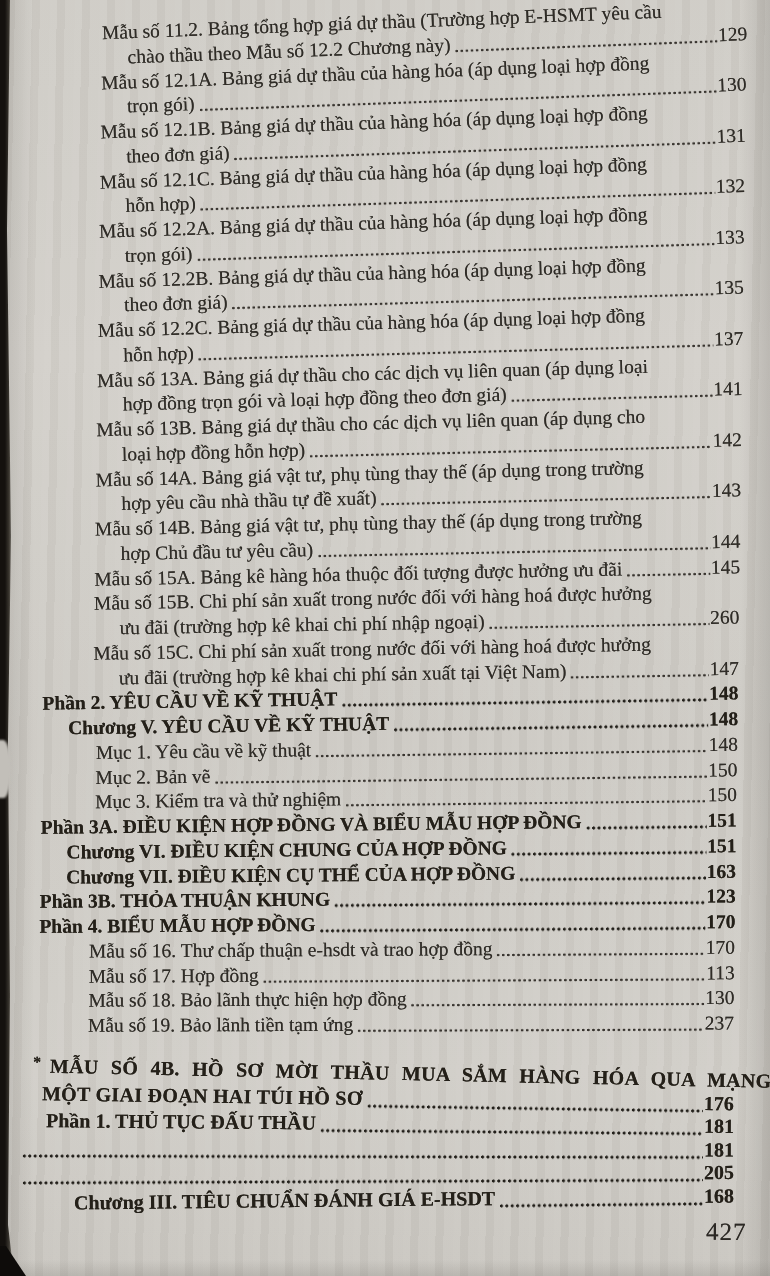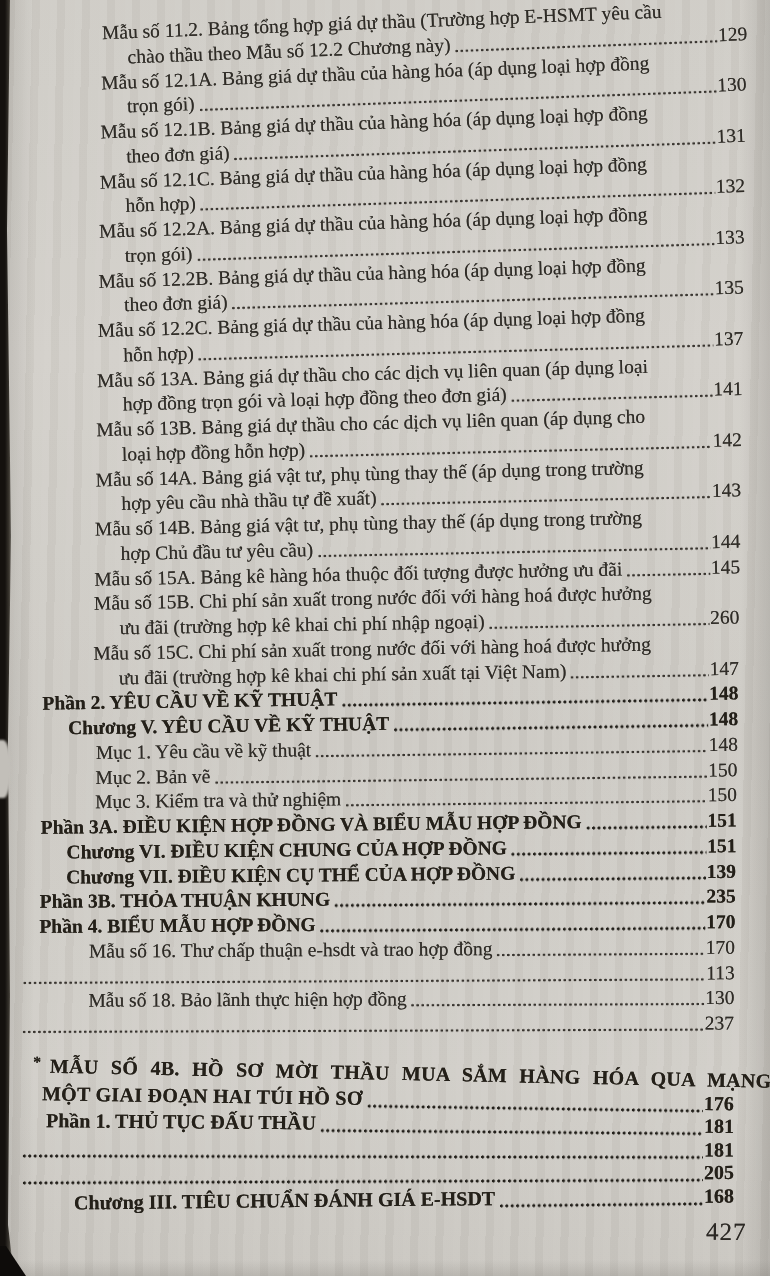--- a/index.html
+++ b/index.html
@@ -230,47 +230,49 @@
         <span class="pg">151</span>
       </div>
       <div class="row chuong" style="transform: translateX(2.5px) rotate(-0.55deg); transform-origin: 0px 50%;">
         <span class="txt">Chương VI. ĐIỀU KIỆN CHUNG CỦA HỢP ĐỒNG</span>
         <span class="dots"></span>
         <span class="pg">151</span>
       </div>
       <div class="row chuong" style="transform: translateX(2.1px) rotate(-0.5deg); transform-origin: 0px 50%;">
         <span class="txt">Chương VII. ĐIỀU KIỆN CỤ THỂ CỦA HỢP ĐỒNG</span>
         <span class="dots"></span>
-        <span class="pg">139</span>
+        <span class="pg">163</span>
       </div>
       <div class="row phan" style="transform: translateX(1.8px) rotate(-0.45deg); transform-origin: 0px 50%;">
         <span class="txt">Phần 3B. THỎA THUẬN KHUNG</span>
         <span class="dots"></span>
-        <span class="pg">235</span>
+        <span class="pg">123</span>
       </div>
       <div class="row phan" style="transform: translateX(1.4px) rotate(-0.4deg); transform-origin: 0px 50%;">
         <span class="txt">Phần 4. BIỂU MẪU HỢP ĐỒNG</span>
         <span class="dots"></span>
         <span class="pg">170</span>
       </div>
       <div class="row mau" style="transform: translateX(1px) rotate(-0.35deg); transform-origin: 0px 50%;">
         <span class="txt">Mẫu số 16. Thư chấp thuận e-hsdt và trao hợp đồng</span>
         <span class="dots"></span>
         <span class="pg">170</span>
       </div>
       <div class="row mau" style="transform: translateX(0.7px) rotate(-0.3deg); transform-origin: 0px 50%;">
+        <span class="txt">Mẫu số 17. Hợp đồng</span>
         <span class="dots"></span>
         <span class="pg">113</span>
       </div>
       <div class="row mau" style="transform: translateX(0.4px) rotate(-0.25deg); transform-origin: 0px 50%;">
         <span class="txt">Mẫu số 18. Bảo lãnh thực hiện hợp đồng</span>
         <span class="dots"></span>
         <span class="pg">130</span>
       </div>
       <div class="row mau" style="transform: translateX(0px) rotate(-0.2deg); transform-origin: 0px 50%;">
+        <span class="txt">Mẫu số 19. Bảo lãnh tiền tạm ứng</span>
         <span class="dots"></span>
         <span class="pg">237</span>
       </div>
     </section>
   <section id="toc-4b">
       <div class="row m4b-title" style="transform: translateX(0px) rotate(1.2deg); transform-origin: 0px 50%;">
         <span class="marker">*</span>
         <span class="txt">MẪU SỐ 4B. HỒ SƠ MỜI THẦU MUA SẮM HÀNG HÓA QUA MẠNG</span>
       </div>
       <div class="row m4b-cont" style="transform: translateX(0px) rotate(0.84deg); transform-origin: 0px 50%;">

